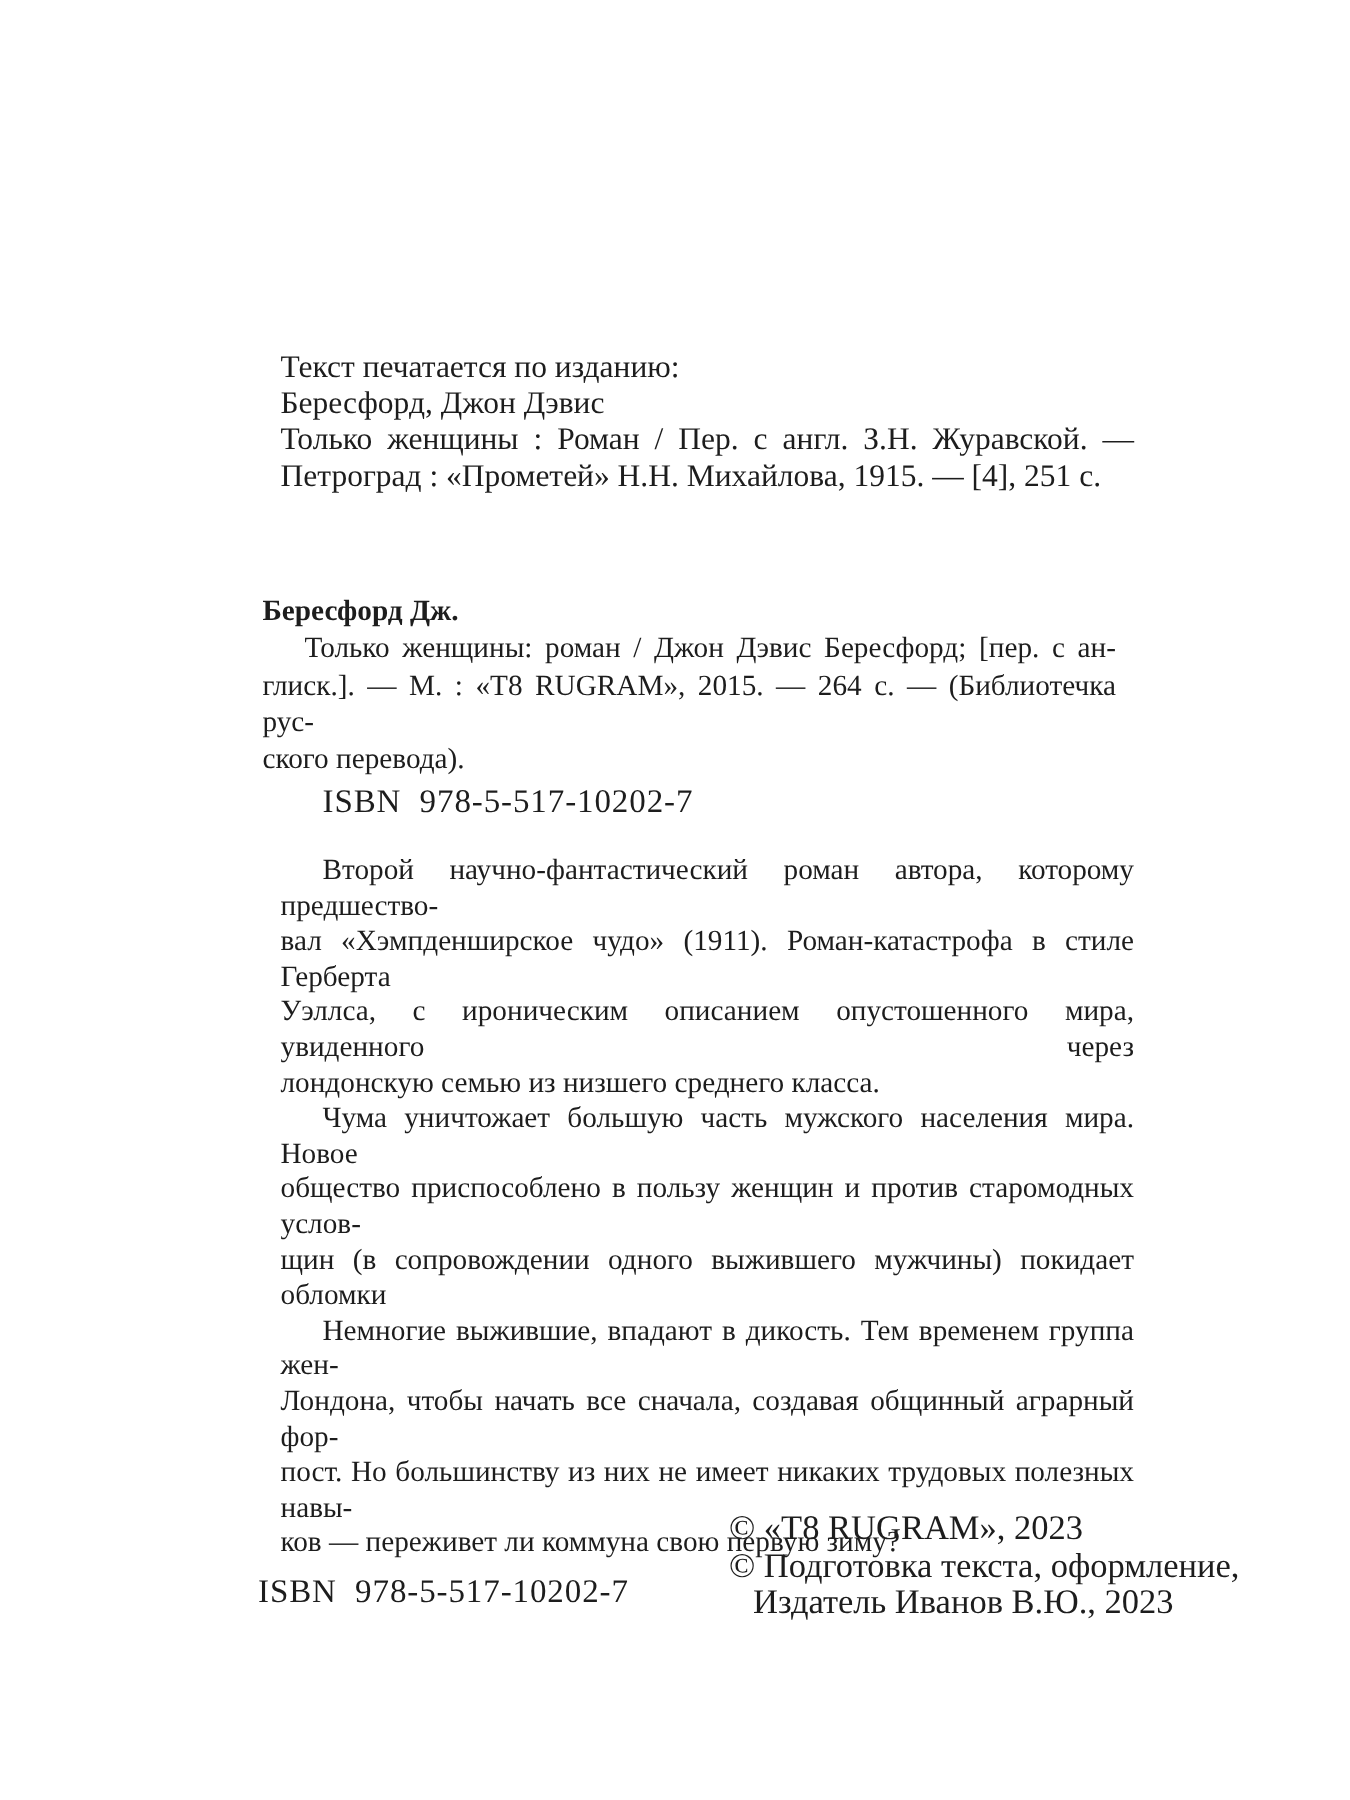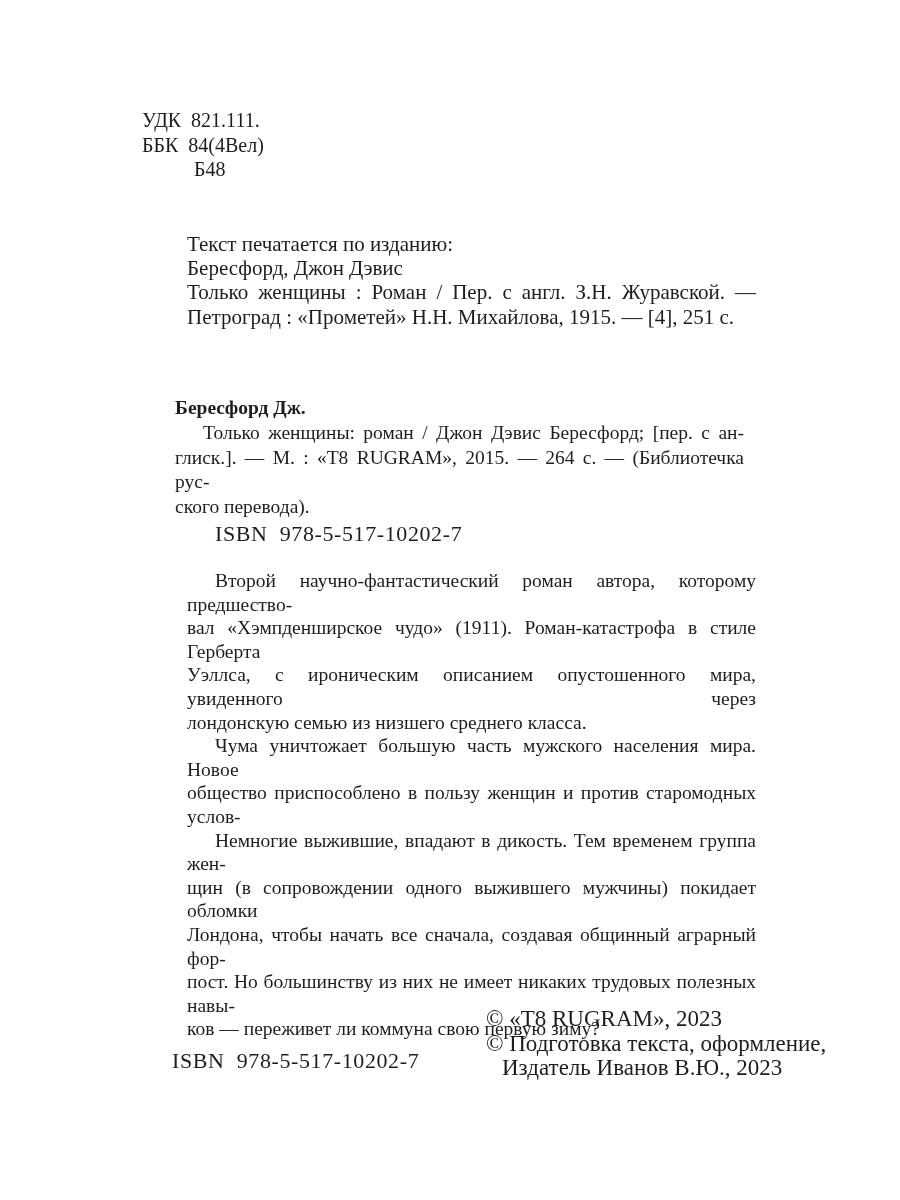--- a/index.html
+++ b/index.html
@@ -54,25 +54,20 @@
     left: 486px; top: 1007px;
     font-size: 23px; line-height: 24.5px;
   }
   #copyright-block .ind { text-indent: 16px; }
 </style>
 </head>
 <body>
 
 <div class="page">
 
-  <div class="block" id="udk-block">
-      <div class="line">УДК  821.111.</div>
-      <div class="line">ББК  84(4Вел)</div>
-      <div class="line ind">Б48</div>
-    </div>
 
   <div class="block" id="source-block">
       <div class="line">Текст печатается по изданию:</div>
       <div class="line">Бересфорд, Джон Дэвис</div>
       <div class="line just">Только женщины : Роман / Пер. с англ. З.Н. Журавской. —</div>
       <div class="line">Петроград : «Прометей» Н.Н. Михайлова, 1915. — [4], 251 с.</div>
     </div>
 
   <div class="block" id="catalog-block">
       <div class="line bold">Бересфорд Дж.</div>
@@ -83,22 +78,22 @@
 
   <div class="isbn" id="isbn-main">ISBN  978-5-517-10202-7</div>
 
   <div class="block" id="annotation-block">
       <div class="line just ind">Второй научно-фантастический роман автора, которому предшество-</div>
       <div class="line just">вал «Хэмпденширское чудо» (1911). Роман-катастрофа в стиле Герберта</div>
       <div class="line just">Уэллса, с ироническим описанием опустошенного мира, увиденного через</div>
       <div class="line">лондонскую семью из низшего среднего класса.</div>
       <div class="line just ind">Чума уничтожает большую часть мужского населения мира. Новое</div>
       <div class="line just">общество приспособлено в пользу женщин и против старомодных услов-</div>
+      <div class="line just">щин (в сопровождении одного выжившего мужчины) покидает обломки</div>
       <div class="line just ind">Немногие выжившие, впадают в дикость. Тем временем группа жен-</div>
-      <div class="line just">щин (в сопровождении одного выжившего мужчины) покидает обломки</div>
       <div class="line just">Лондона, чтобы начать все сначала, создавая общинный аграрный фор-</div>
       <div class="line just">пост. Но большинству из них не имеет никаких трудовых полезных навы-</div>
       <div class="line">ков — переживет ли коммуна свою первую зиму?</div>
     </div>
 
   <div class="block" id="copyright-block">
       <div class="line">© «Т8 RUGRAM», 2023</div>
       <div class="line">© Подготовка текста, оформление,</div>
       <div class="line ind">Издатель Иванов В.Ю., 2023</div>
     </div>

